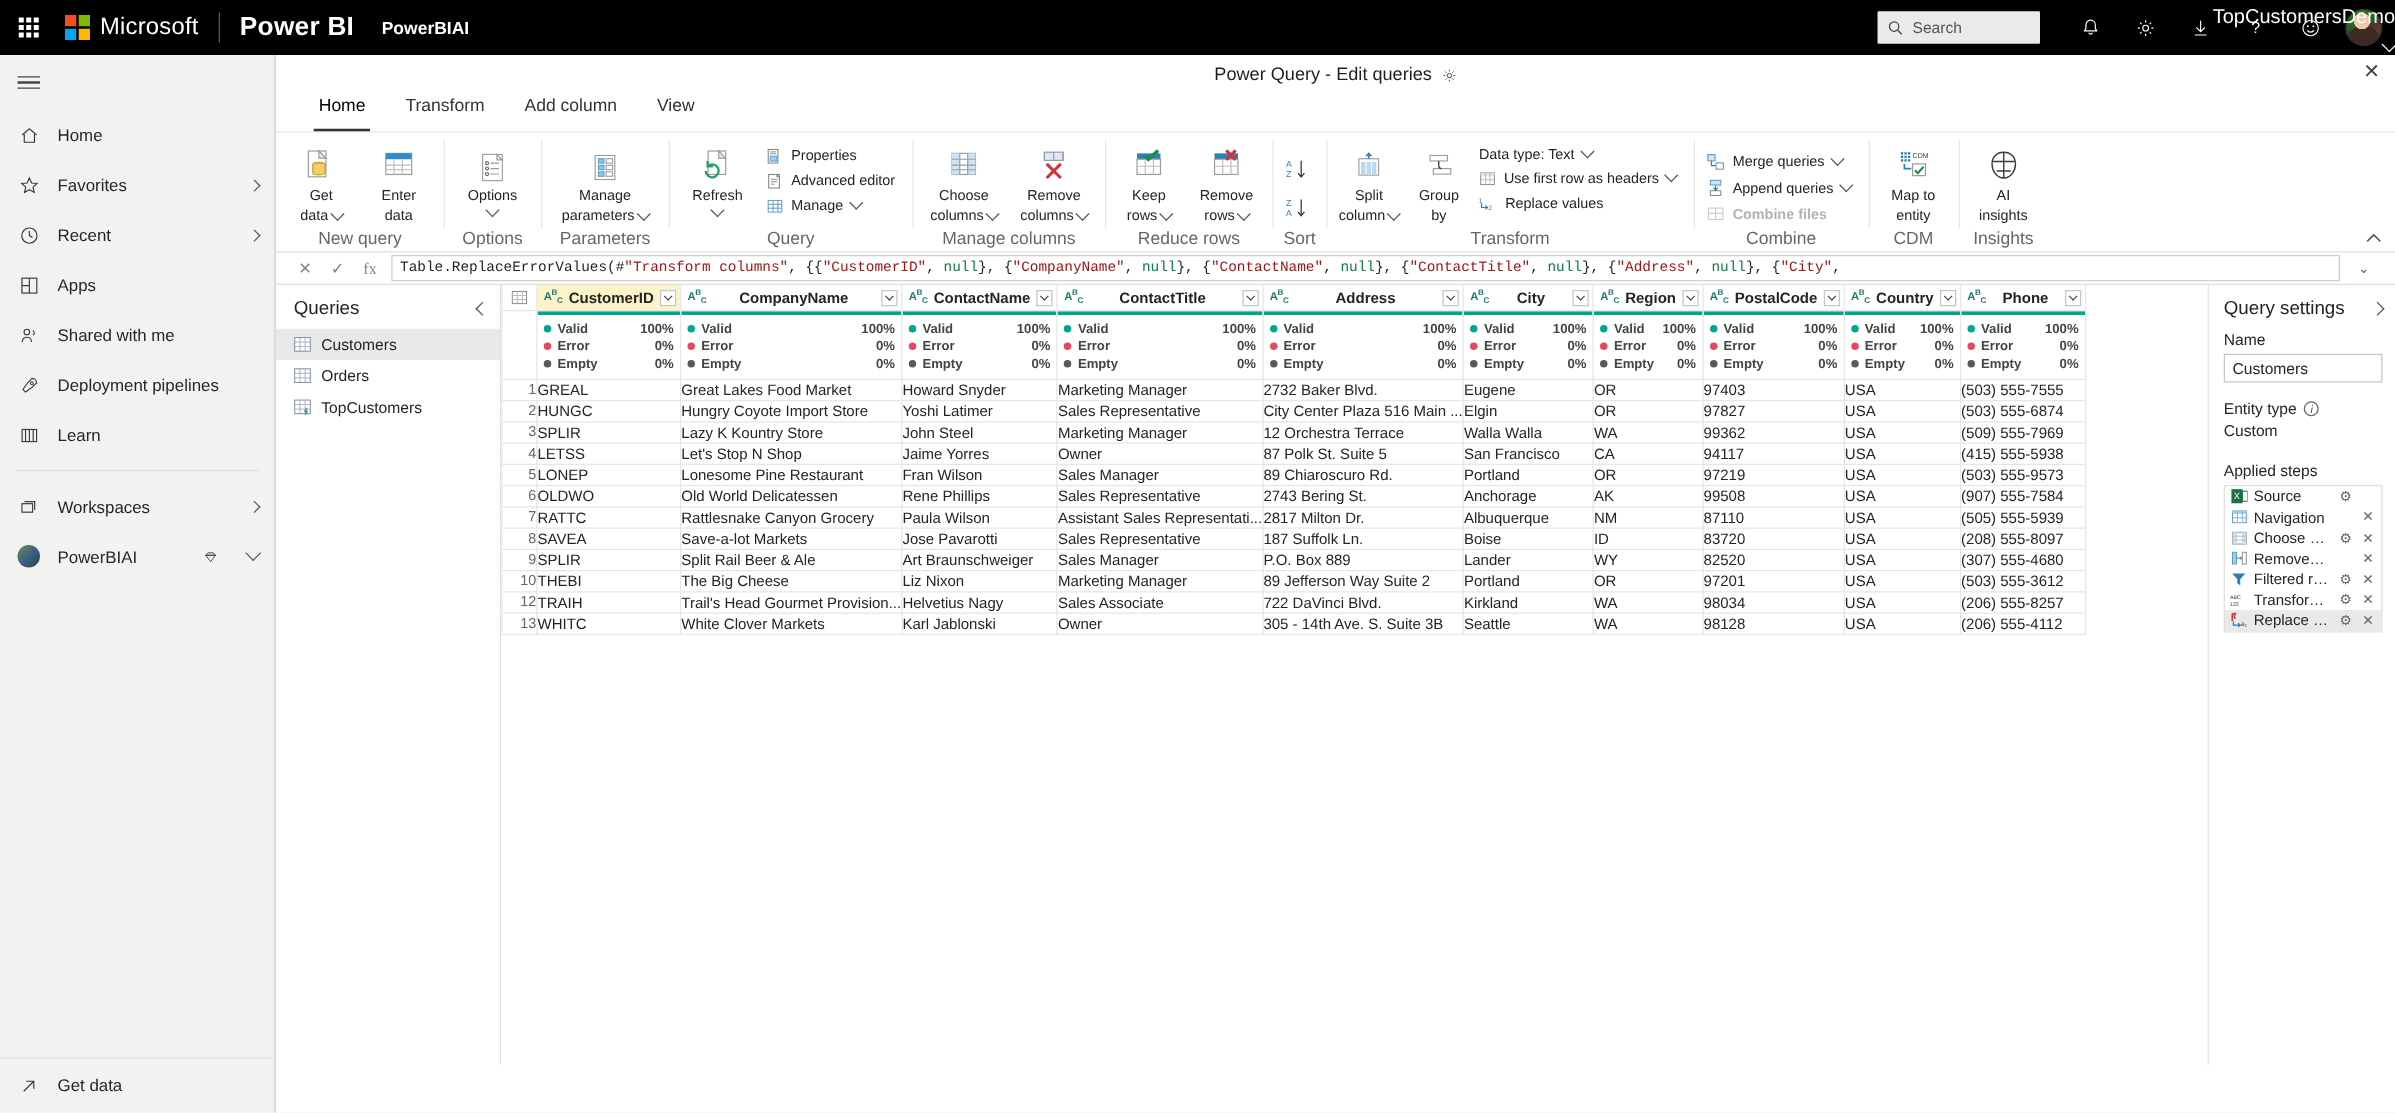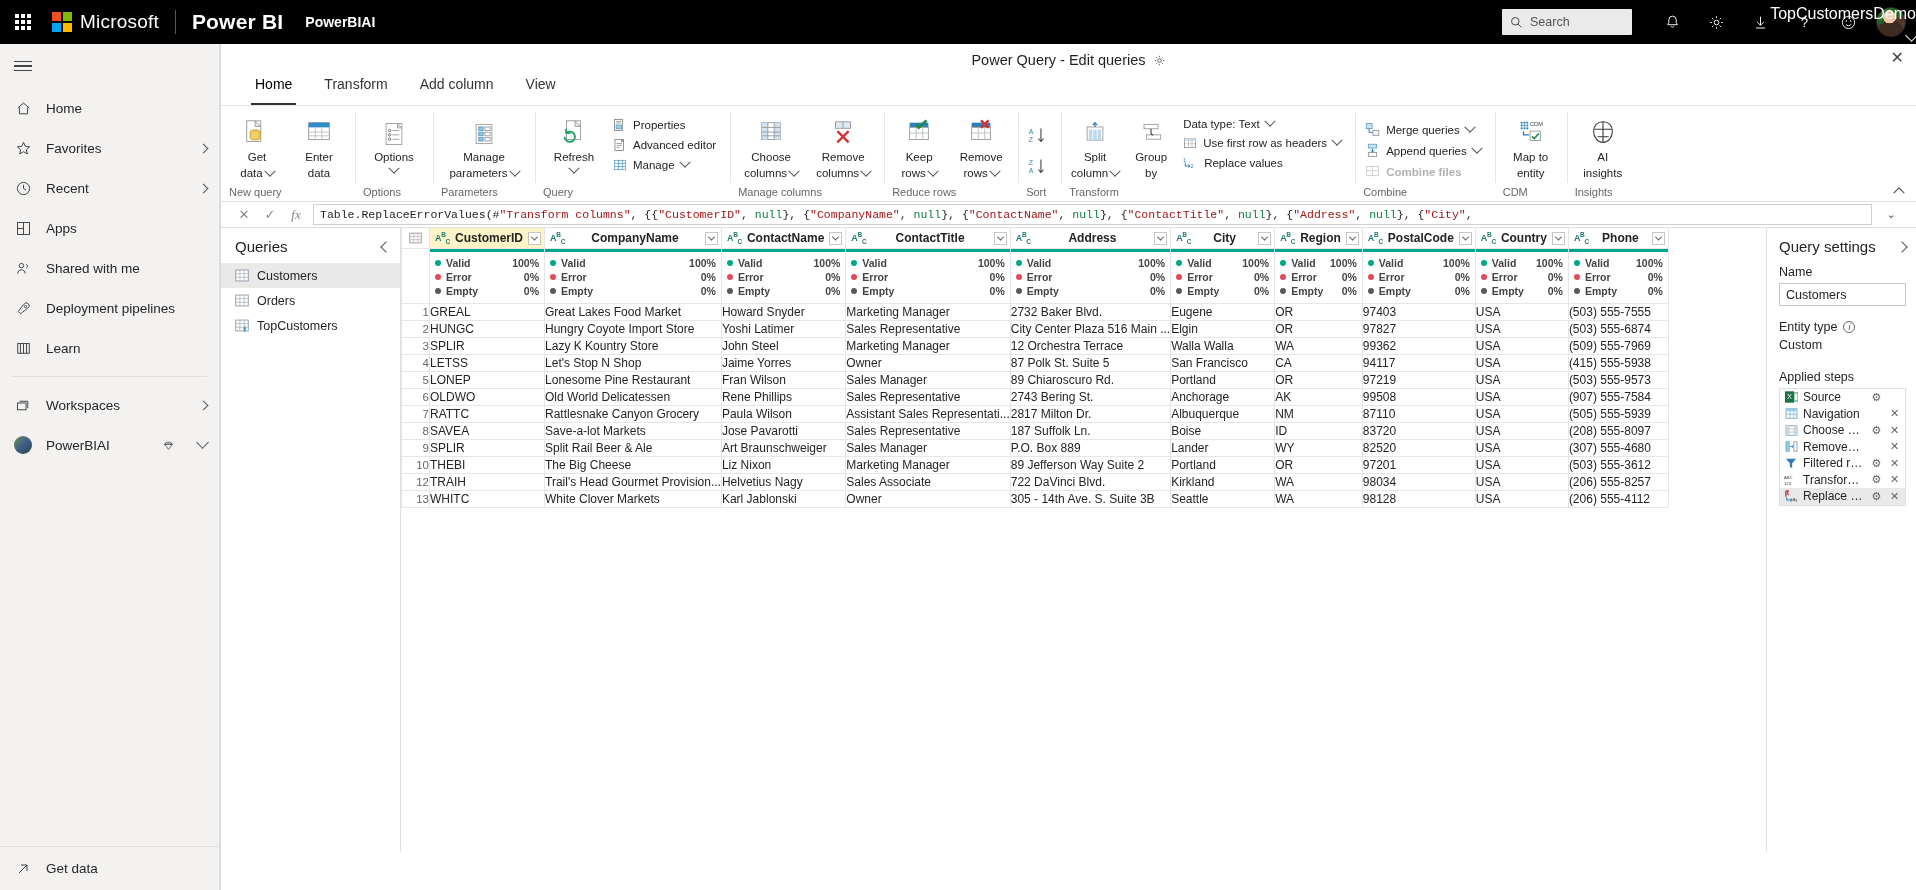--- a/index.html
+++ b/index.html
@@ -83,21 +83,21 @@
   .rb-tabs { display:flex; gap:4px; padding-left:20px; border-bottom:1px solid #e6e6e6; height:30px;}
   .rb-tab { font-size:14px; color:#333; padding:0 14px 6px; position:relative; cursor:default; }
   .rb-tab.active { color:#000; }
   .rb-tab.active:after { content:""; position:absolute; left:10px; right:10px; bottom:0; height:2px; background:#333; }
 
   
   .ribbon { display:flex; height:96px; position:relative; border-bottom:1px solid #e1dfdd; }
   .rb-group { display:flex; flex-direction:column; justify-content:space-between; padding:4px 8px 0; position:relative; }
   .rb-group + .rb-group:before { content:""; position:absolute; left:0; top:6px; bottom:18px; width:1px; background:#e6e6e6;}
   .rb-row { display:flex; align-items:flex-start; gap:6px; height:70px;}
-  .rb-cap { font-size:11px; color:#666; text-align:left; padding-bottom:3px; }
+  .rb-cap { font-size:14px; color:#666; text-align:center; padding-bottom:3px; }
   .big-btn {
     width:56px; display:flex; flex-direction:column; align-items:center; gap:3px;
     font-size:11.5px; color:#242424; text-align:center; line-height:1.15; padding-top:4px; cursor:default;
   }
   .big-btn .bi { height:34px; display:flex; align-items:flex-end; }
   .sm-col { display:flex; flex-direction:column; gap:2px; padding-top:6px; }
   .sm-btn { display:flex; align-items:center; gap:6px; font-size:11.5px; color:#242424; padding:2px 6px 2px 2px; cursor:default; }
   .sm-btn.disabled { color:#b4b2b0;font-weight:bold; }
   .cv { width:8px;height:8px;border-right:1.3px solid #555;border-bottom:1.3px solid #555;transform:rotate(45deg) translate(-2px,-2px); display:inline-block;}
   .rb-collapse { position:absolute; right:10px; bottom:6px; color:#555; font-size:12px; }
@@ -739,21 +739,21 @@
     <div class="rb-collapse">
       <svg width="14" height="9" viewBox="0 0 16 10">
           <path d="M2 8 8 2l6 6" fill="none" stroke="#555" stroke-width="1.4"></path>
         </svg>
     </div>
   </div>
 
   <div class="fbar">
     <span class="fb-ico">✕</span>
     <span class="fb-ico ok">✓</span>
-    <span class="fb-ico" style="font-style:italic;font-family:'Liberation Serif',serif;">fx</span>
+    <span class="fb-ico" style="font-family:'Liberation Serif',serif;">fx</span>
     <div class="fb-input">
       <span id="formula-tokens"><span class="tok-plain">Table.ReplaceErrorValues(#</span><span class="tok-str">"Transform columns"</span><span class="tok-plain">, {{</span><span class="tok-str">"CustomerID"</span><span class="tok-plain">, </span><span class="tok-null">null</span><span class="tok-plain">}, {</span><span class="tok-str">"CompanyName"</span><span class="tok-plain">, </span><span class="tok-null">null</span><span class="tok-plain">}, {</span><span class="tok-str">"ContactName"</span><span class="tok-plain">, </span><span class="tok-null">null</span><span class="tok-plain">}, {</span><span class="tok-str">"ContactTitle"</span><span class="tok-plain">, </span><span class="tok-null">null</span><span class="tok-plain">}, {</span><span class="tok-str">"Address"</span><span class="tok-plain">, </span><span class="tok-null">null</span><span class="tok-plain">}, {</span><span class="tok-str">"City"</span><span class="tok-plain">,</span></span>
     </div>
     <span class="fb-chev">⌄</span>
   </div>
 
   <div class="panes">
 
     <div class="queries-pane">
       <div class="qp-head">

